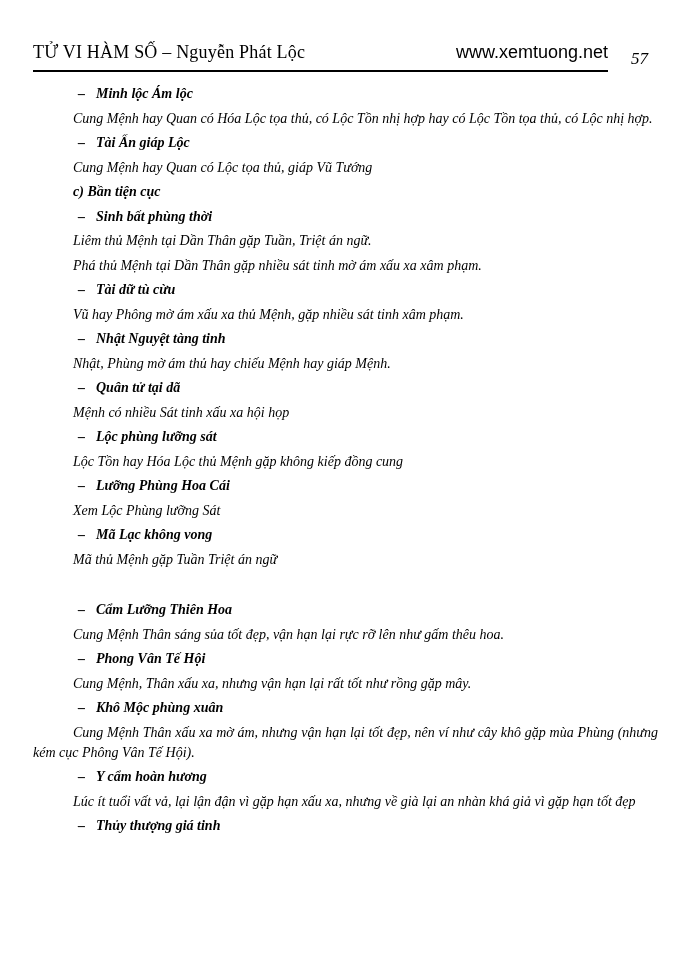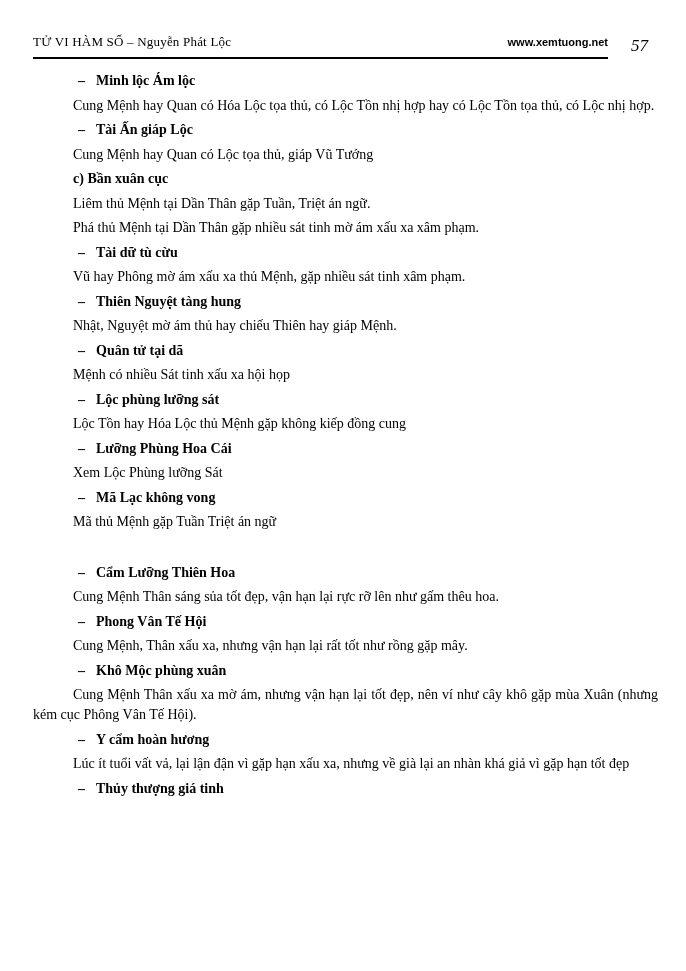--- a/index.html
+++ b/index.html
@@ -24,45 +24,47 @@
   }
   .header-rule-group {
     width: 575px;
     display: flex;
     justify-content: space-between;
     align-items: baseline;
     border-bottom: 2px solid #000000;
     padding-bottom: 7px;
   }
   .book-title {
-    font-size: 13px;
+    font-size: 18px;
     letter-spacing: 0.2px;
     white-space: nowrap;
     text-align: center;
   }
   .site-url {
     font-family: "Liberation Sans", sans-serif;
-    font-weight: bold;
-    font-size: 11px;
+    font-weight: normal;
+    font-size: 18px;
     white-space: nowrap;
+    margin-top: 8px;
   }
   .page-number {
     font-style: italic;
     font-size: 17px;
     margin-left: 23px;
     position: relative;
     top: -3px;
   }
   .content {
     padding-top: 12px;
     font-size: 14px;
     line-height: 20px;
   }
   .content p {
     margin: 0 0 4.5px 0;
+    font-style: italic;
   }
   .para {
     text-indent: 40px;
     text-align: justify;
   }
   .dash-heading {
     font-weight: bold;
     padding-left: 45px;
   }
   .dash-heading .dash {
@@ -87,39 +89,40 @@
       <span class="book-title">TỬ VI HÀM SỐ – Nguyễn Phát Lộc</span>
       <span class="site-url">www.xemtuong.net</span>
     </div>
     <span class="page-number">57</span>
   </div>
   <div class="content" id="content">
       <p class="dash-heading"><span class="dash">–</span><span class="label">Minh lộc Ám lộc</span></p>
       <p class="para">Cung Mệnh hay Quan có Hóa Lộc tọa thủ, có Lộc Tồn nhị hợp hay có Lộc Tồn tọa thủ, có Lộc nhị hợp.</p>
       <p class="dash-heading"><span class="dash">–</span><span class="label">Tài Ấn giáp Lộc</span></p>
       <p class="para">Cung Mệnh hay Quan có Lộc tọa thủ, giáp Vũ Tướng</p>
-      <p class="section-heading">c) Bần xuân cục</p>
+      <p class="section-heading">c) Bần tiện cục</p>
+      <p class="dash-heading"><span class="dash">–</span><span class="label">Sinh bất phùng thời</span></p>
       <p class="para">Liêm thủ Mệnh tại Dần Thân gặp Tuần, Triệt án ngữ.</p>
       <p class="para">Phá thủ Mệnh tại Dần Thân gặp nhiều sát tinh mờ ám xấu xa xâm phạm.</p>
       <p class="dash-heading"><span class="dash">–</span><span class="label">Tài dữ tù cừu</span></p>
       <p class="para">Vũ hay Phông mờ ám xấu xa thủ Mệnh, gặp nhiều sát tinh xâm phạm.</p>
-      <p class="dash-heading"><span class="dash">–</span><span class="label">Thiên Nguyệt tàng hung</span></p>
-      <p class="para">Nhật, Nguyệt mờ ám thủ hay chiếu Thiên hay giáp Mệnh.</p>
+      <p class="dash-heading"><span class="dash">–</span><span class="label">Nhật Nguyệt tàng tinh</span></p>
+      <p class="para">Nhật, Phùng mờ ám thủ hay chiếu Mệnh hay giáp Mệnh.</p>
       <p class="dash-heading"><span class="dash">–</span><span class="label">Quân tử tại dã</span></p>
       <p class="para">Mệnh có nhiều Sát tinh xấu xa hội họp</p>
       <p class="dash-heading"><span class="dash">–</span><span class="label">Lộc phùng lưỡng sát</span></p>
       <p class="para">Lộc Tồn hay Hóa Lộc thủ Mệnh gặp không kiếp đồng cung</p>
       <p class="dash-heading"><span class="dash">–</span><span class="label">Lưỡng Phùng Hoa Cái</span></p>
       <p class="para">Xem Lộc Phùng lưỡng Sát</p>
       <p class="dash-heading"><span class="dash">–</span><span class="label">Mã Lạc không vong</span></p>
       <p class="para">Mã thủ Mệnh gặp Tuần Triệt án ngữ</p>
       <div class="spacer"></div>
       <p class="dash-heading"><span class="dash">–</span><span class="label">Cẩm Lưỡng Thiên Hoa</span></p>
       <p class="para">Cung Mệnh Thân sáng sủa tốt đẹp, vận hạn lại rực rỡ lên như gấm thêu hoa.</p>
       <p class="dash-heading"><span class="dash">–</span><span class="label">Phong Vân Tế Hội</span></p>
       <p class="para">Cung Mệnh, Thân xấu xa, nhưng vận hạn lại rất tốt như rồng gặp mây.</p>
       <p class="dash-heading"><span class="dash">–</span><span class="label">Khô Mộc phùng xuân</span></p>
-      <p class="para">Cung Mệnh Thân xấu xa mờ ám, nhưng vận hạn lại tốt đẹp, nên ví như cây khô gặp mùa Xuân (nhưng kém cục Phông Vân Tế Hội).</p>
+      <p class="para">Cung Mệnh Thân xấu xa mờ ám, nhưng vận hạn lại tốt đẹp, nên ví như cây khô gặp mùa Phùng (nhưng kém cục Phông Vân Tế Hội).</p>
       <p class="dash-heading"><span class="dash">–</span><span class="label">Y cẩm hoàn hương</span></p>
       <p class="para">Lúc ít tuổi vất vả, lại lận đận vì gặp hạn xấu xa, nhưng về già lại an nhàn khá giả vì gặp hạn tốt đẹp</p>
       <p class="dash-heading"><span class="dash">–</span><span class="label">Thủy thượng giá tinh</span></p>
     </div>
 </div>
 
 </body></html>

